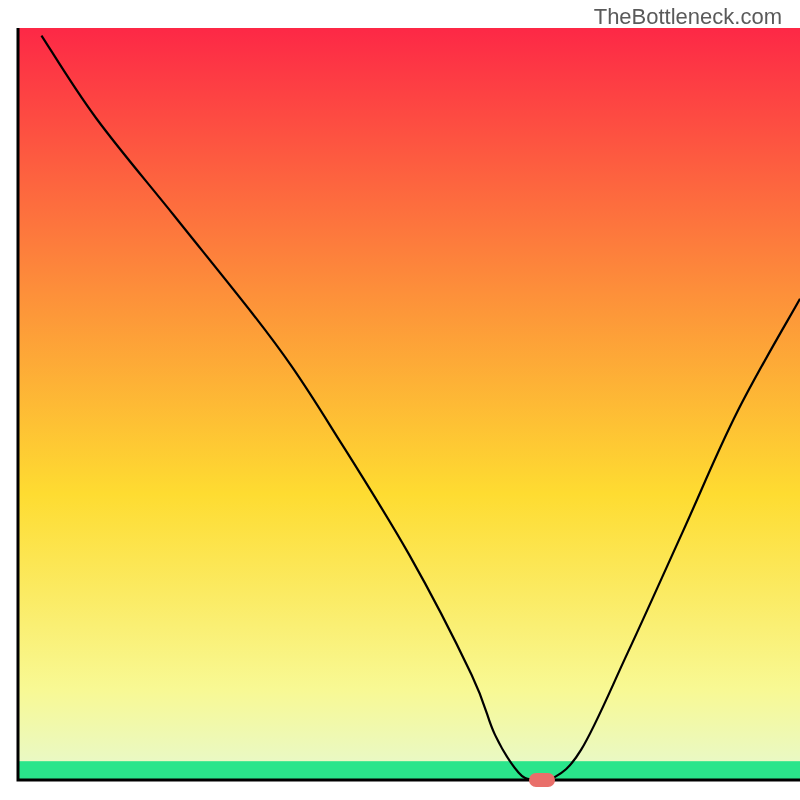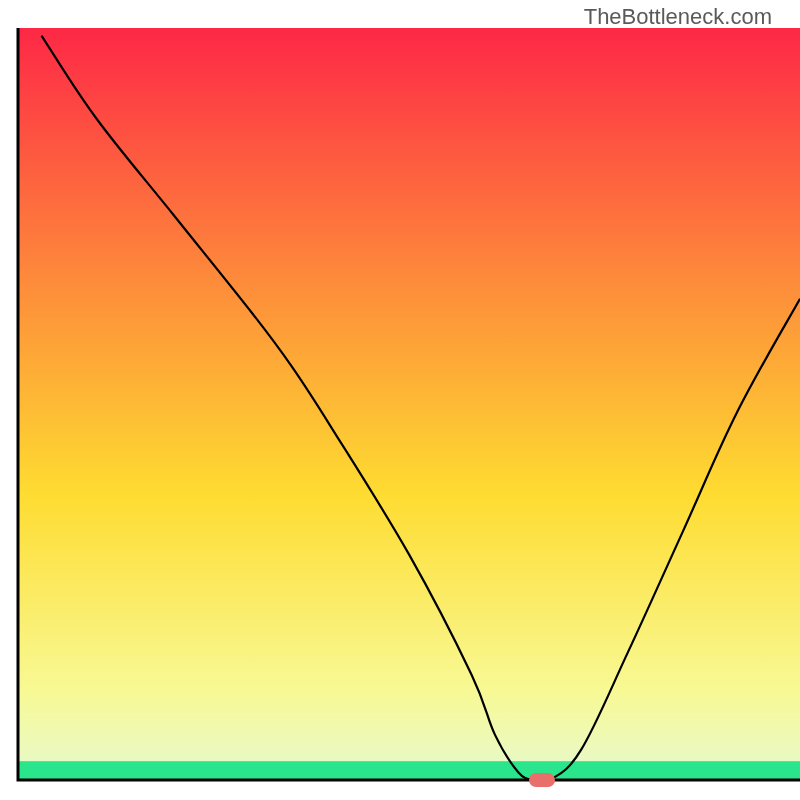--- a/index.html
+++ b/index.html
@@ -6,21 +6,21 @@
   body {
     width: 800px;
     height: 800px;
     background: #ffffff;
     position: relative;
     font-family: Arial, sans-serif;
   }
   .watermark {
     position: absolute;
     top: 4px;
-    right: 28px;
+    right: 18px;
     font-size: 22px;
     color: #5a5a5a;
     font-family: Arial, sans-serif;
     z-index: 10;
   }
   .chart-container {
     position: absolute;
     left: 0;
     top: 0;
     width: 800px;

